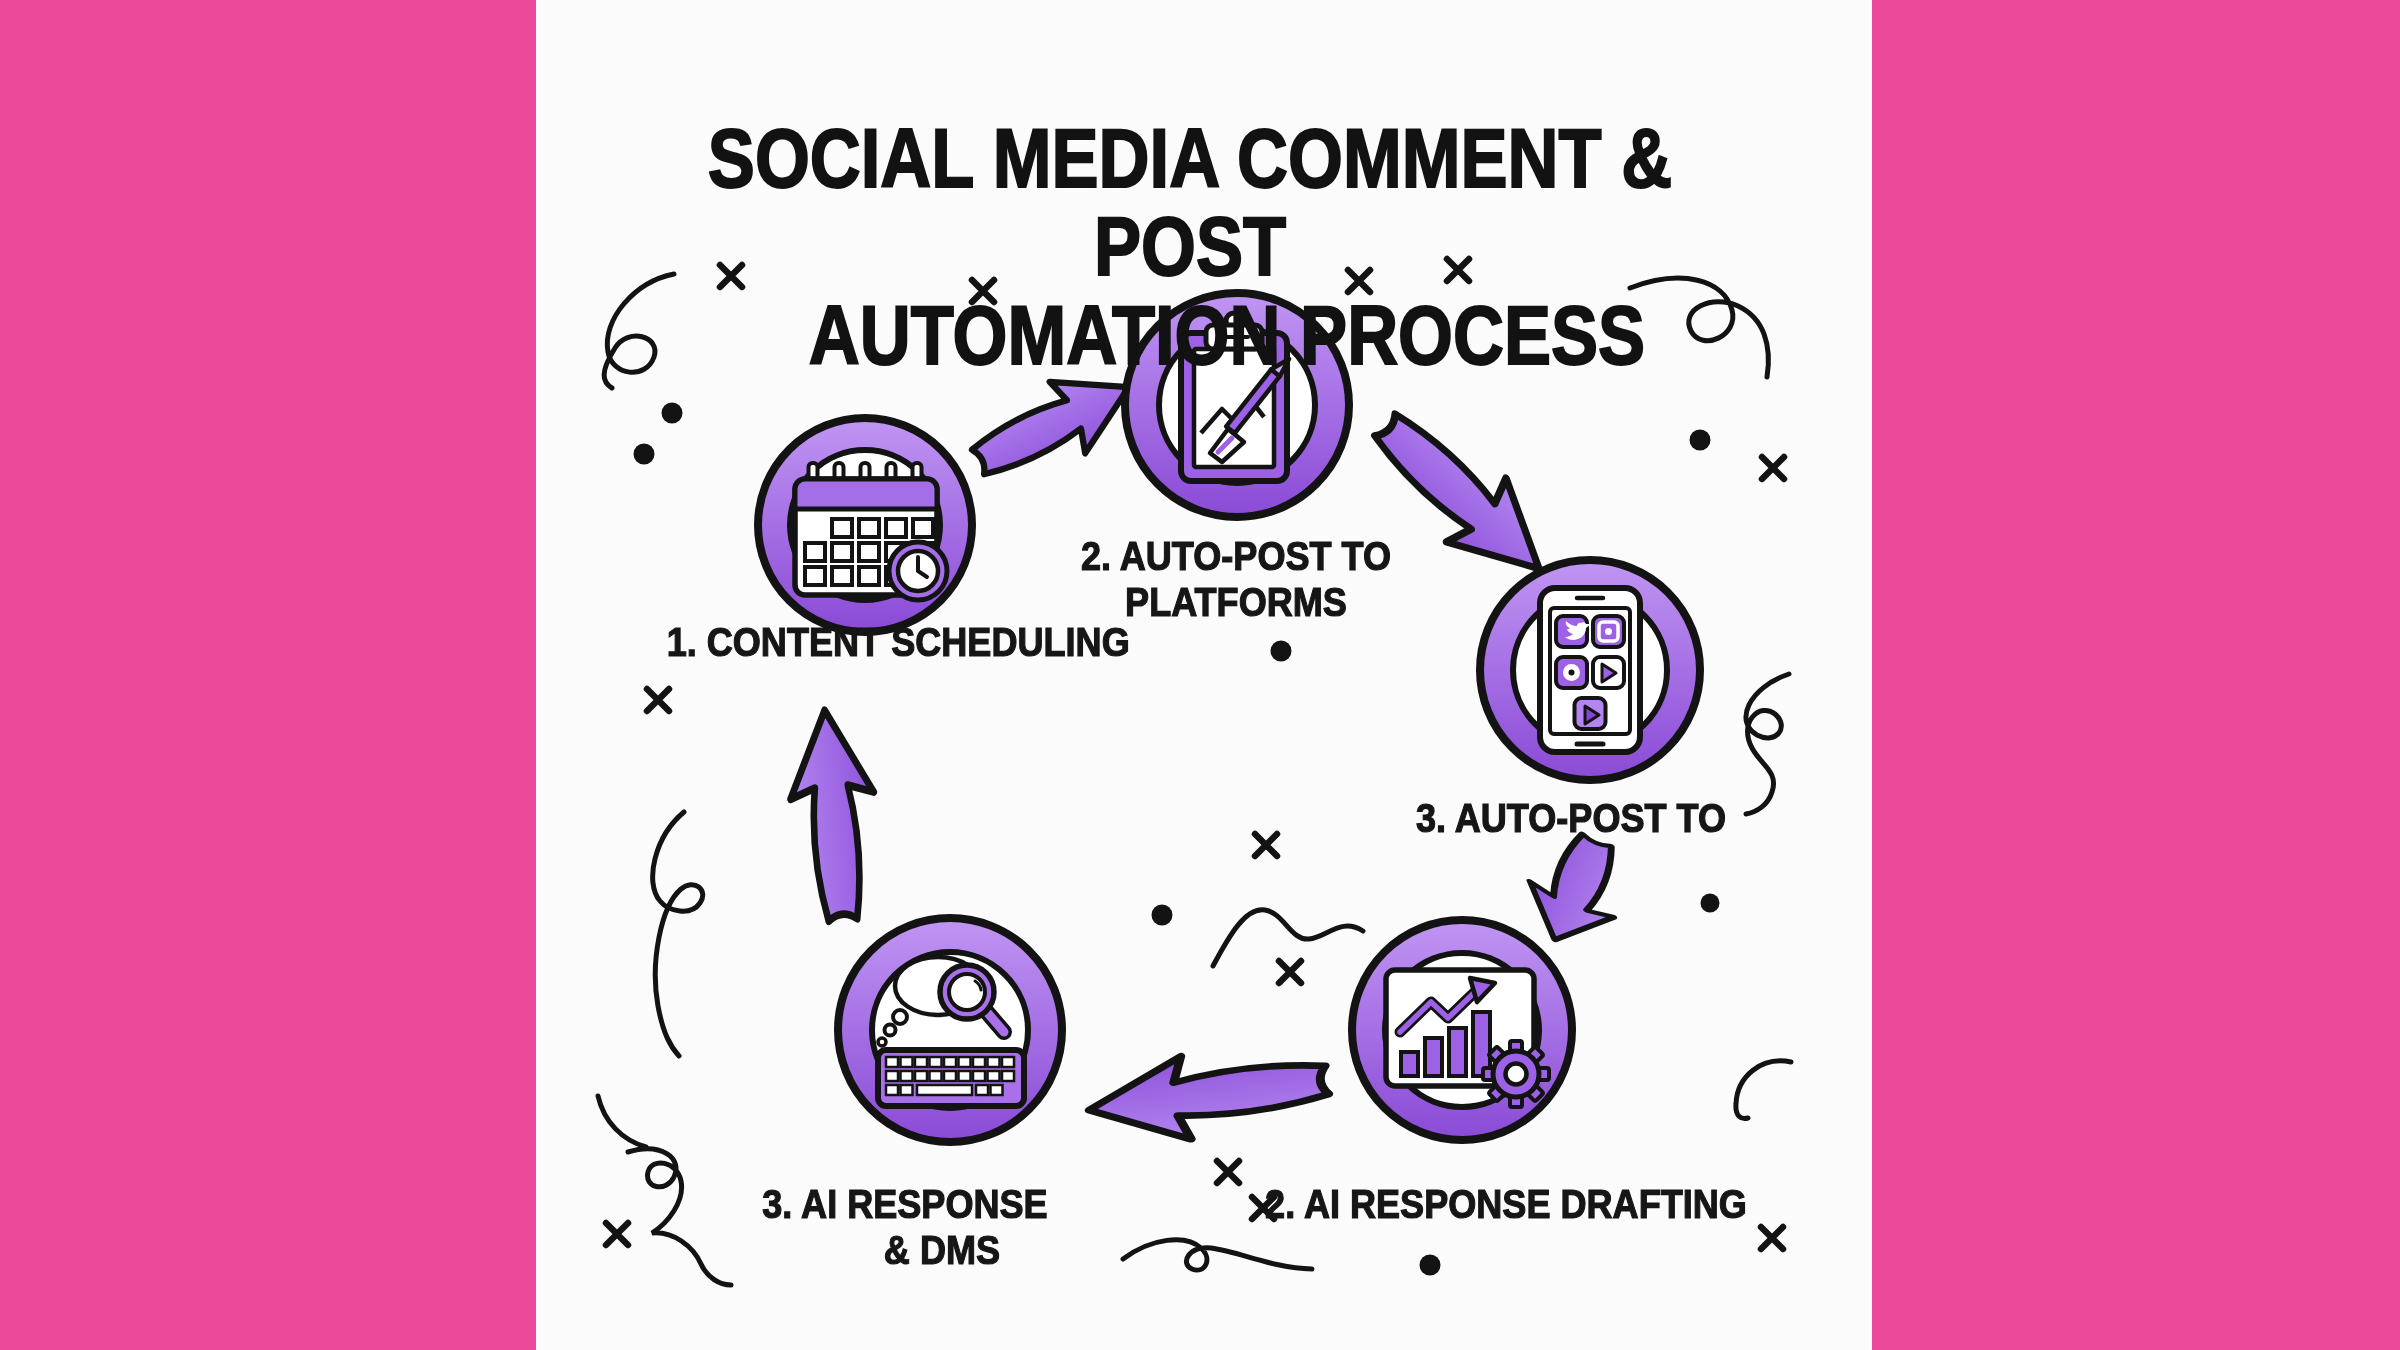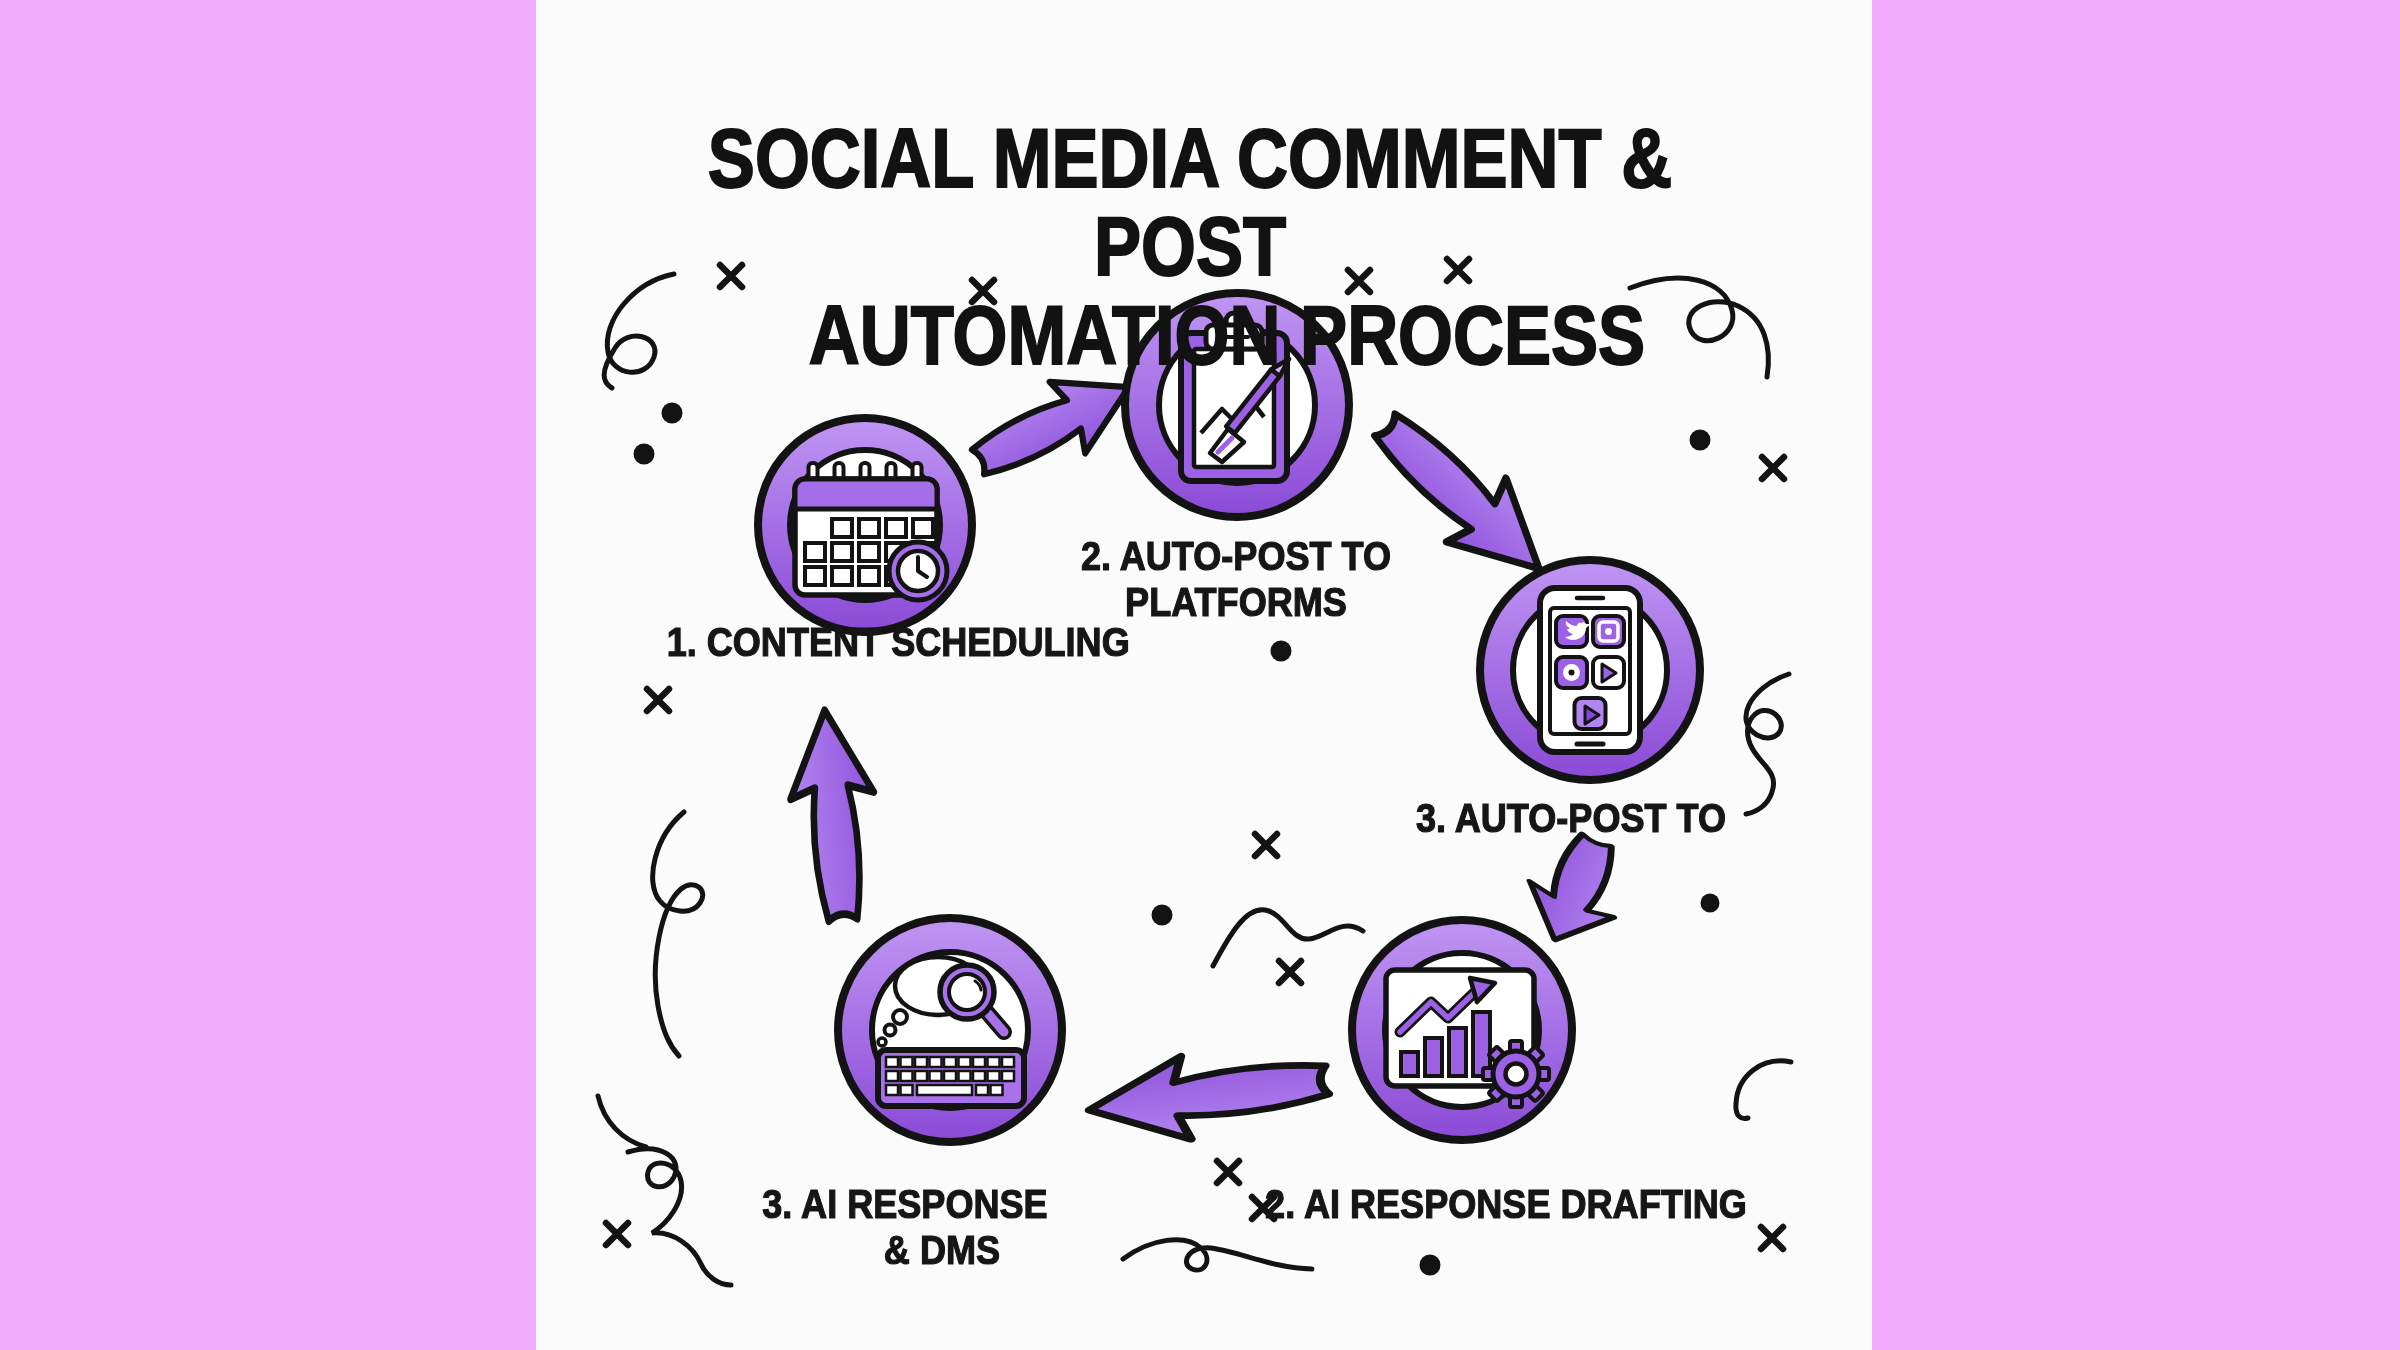--- a/index.html
+++ b/index.html
@@ -1,16 +1,16 @@
 <!DOCTYPE html>
 <html><head>
 <meta charset="utf-8">
 <style>
   html,body{margin:0;padding:0;background:#ffffff;}
-  .stage{position:relative;width:2400px;height:1350px;background:#f0abfc;overflow:hidden;
+  .stage{position:relative;width:2400px;height:1350px;background:#ec4899;overflow:hidden;
          font-family:"Liberation Sans","DejaVu Sans",sans-serif;}
   .board{position:absolute;left:536px;top:0;width:1336px;height:1350px;background:#fcfbfc;}
   svg.canvas{position:absolute;left:0;top:0;width:2400px;height:1350px;}
   .title{position:absolute;left:560px;top:58px;width:1260px;text-align:center;
          color:#121212;font-weight:bold;font-size:84px;line-height:1.05;letter-spacing:0;
          transform:scaleX(0.84);transform-origin:center top;-webkit-text-stroke:2px #121212;}
   .title .l2{display:block;position:relative;left:44px;}
   .label{position:absolute;color:#161616;font-weight:bold;font-size:41px;line-height:1.12;
          text-align:center;transform:scaleX(0.88);transform-origin:center top;
          -webkit-text-stroke:1.2px #161616;white-space:nowrap;}

